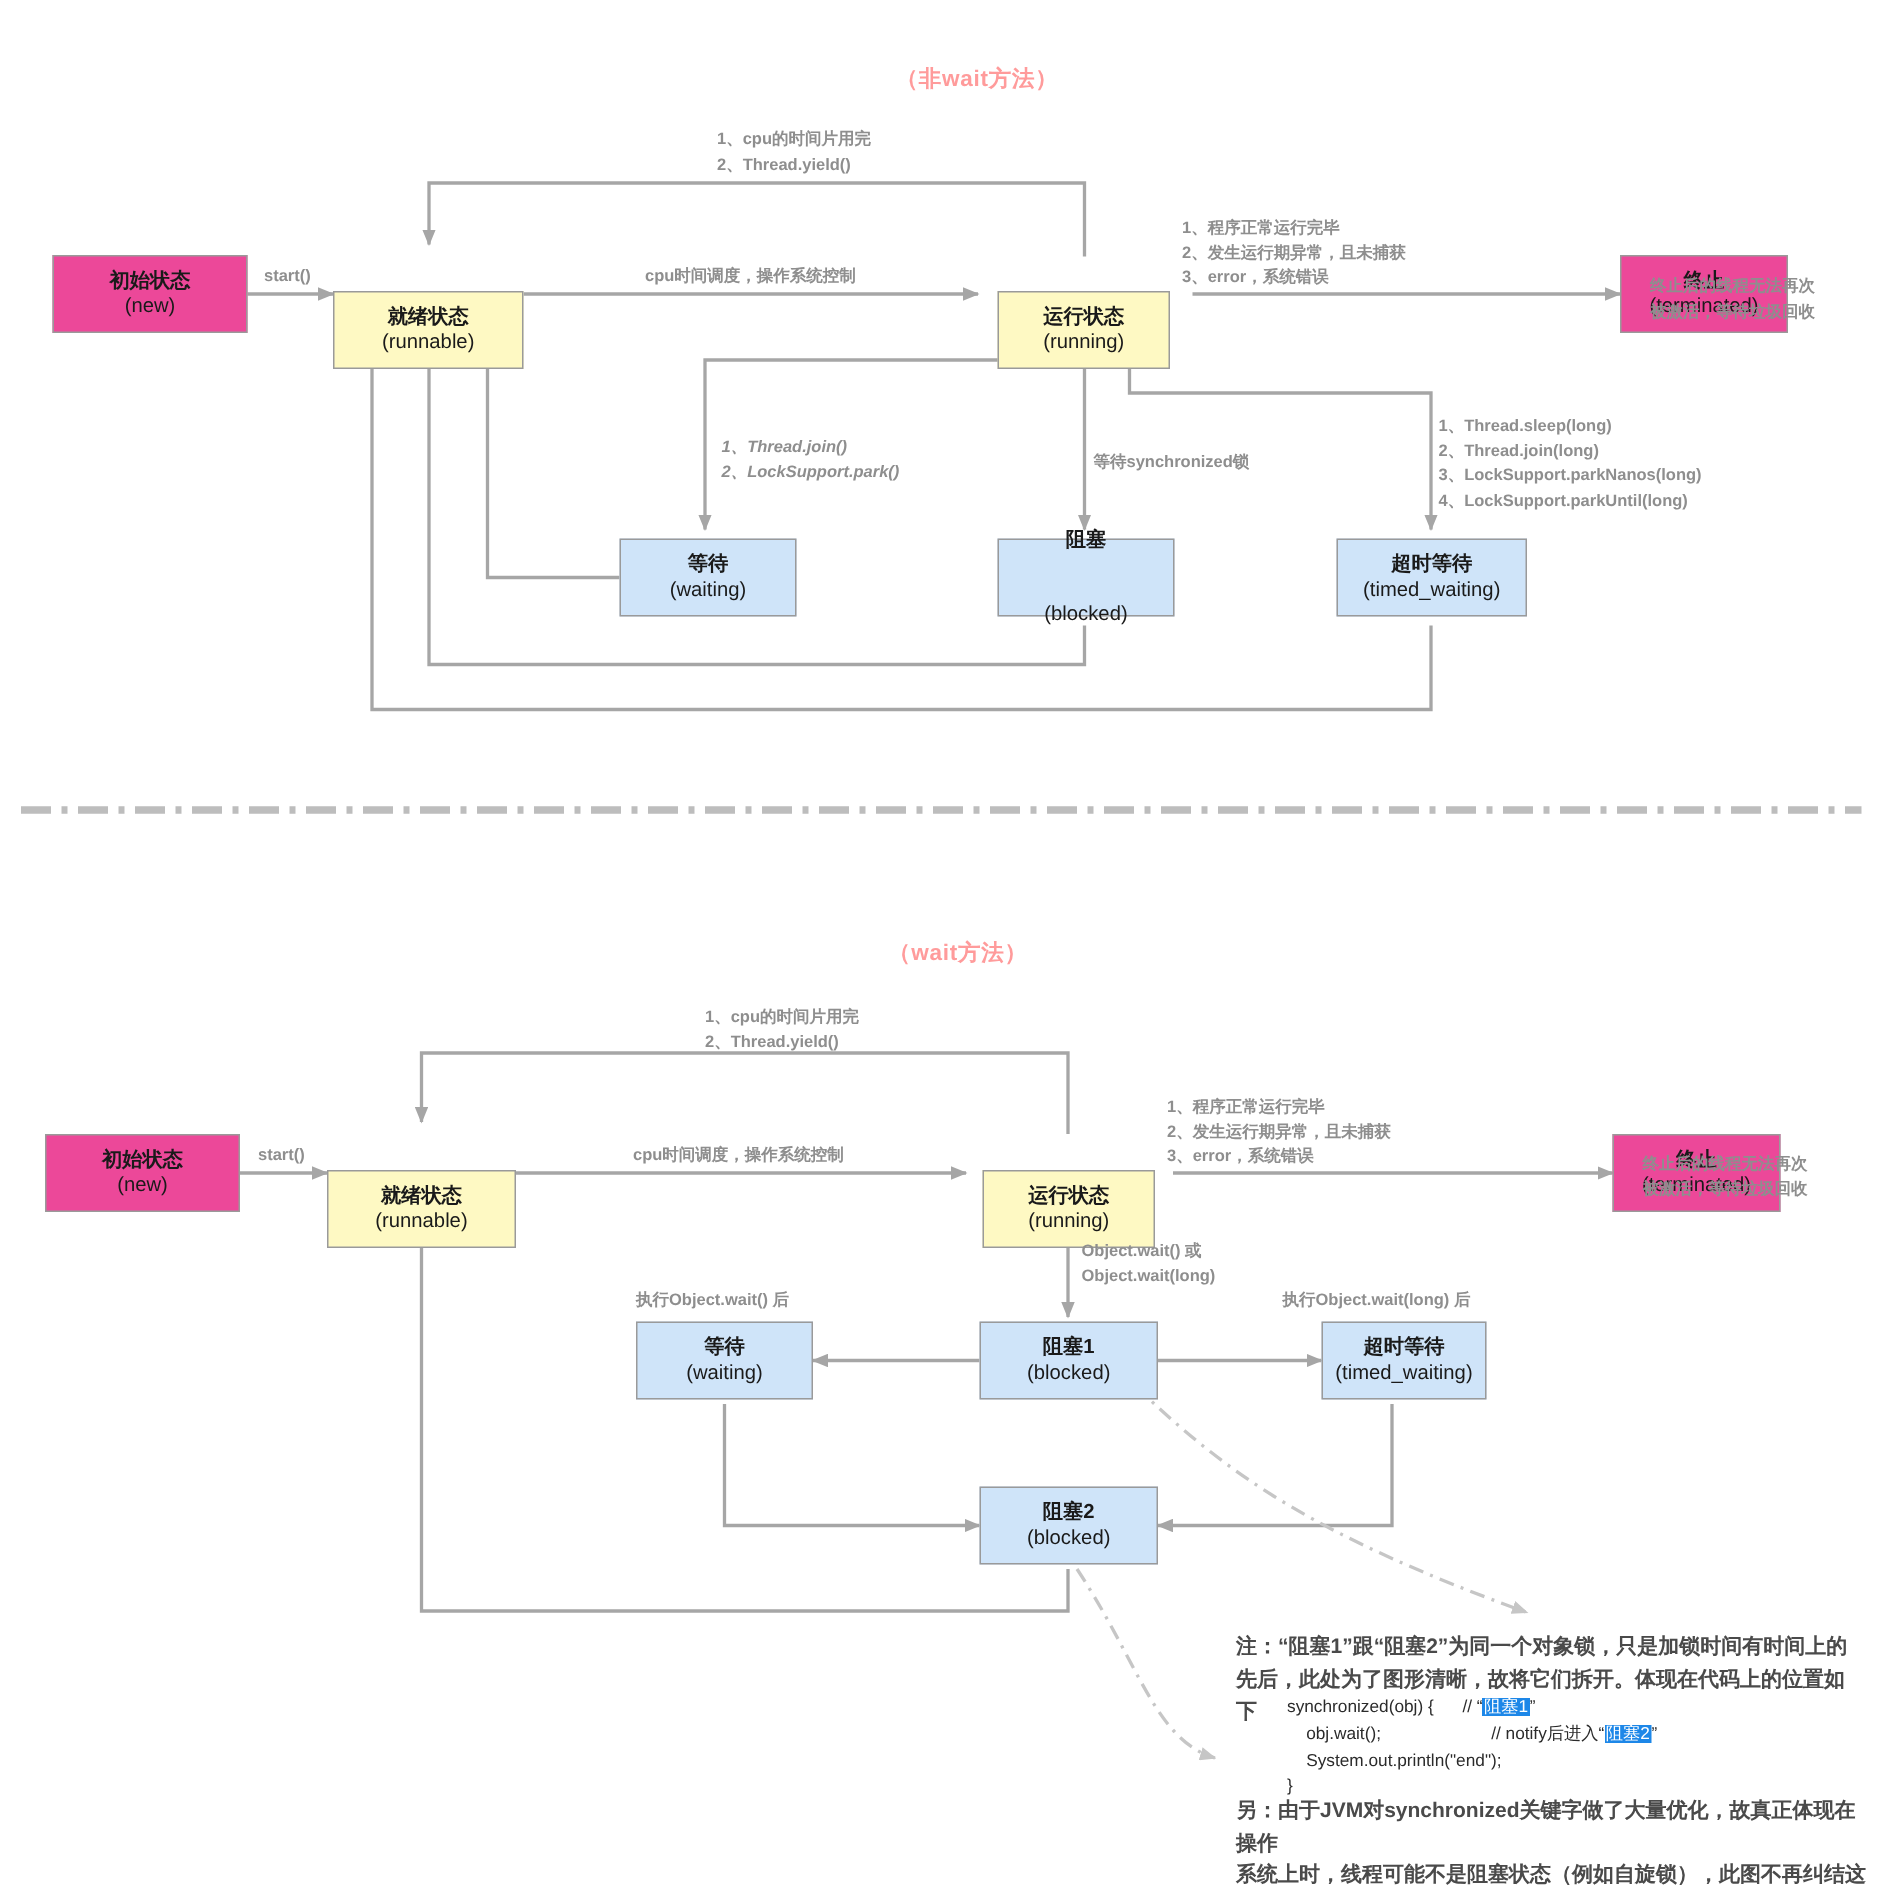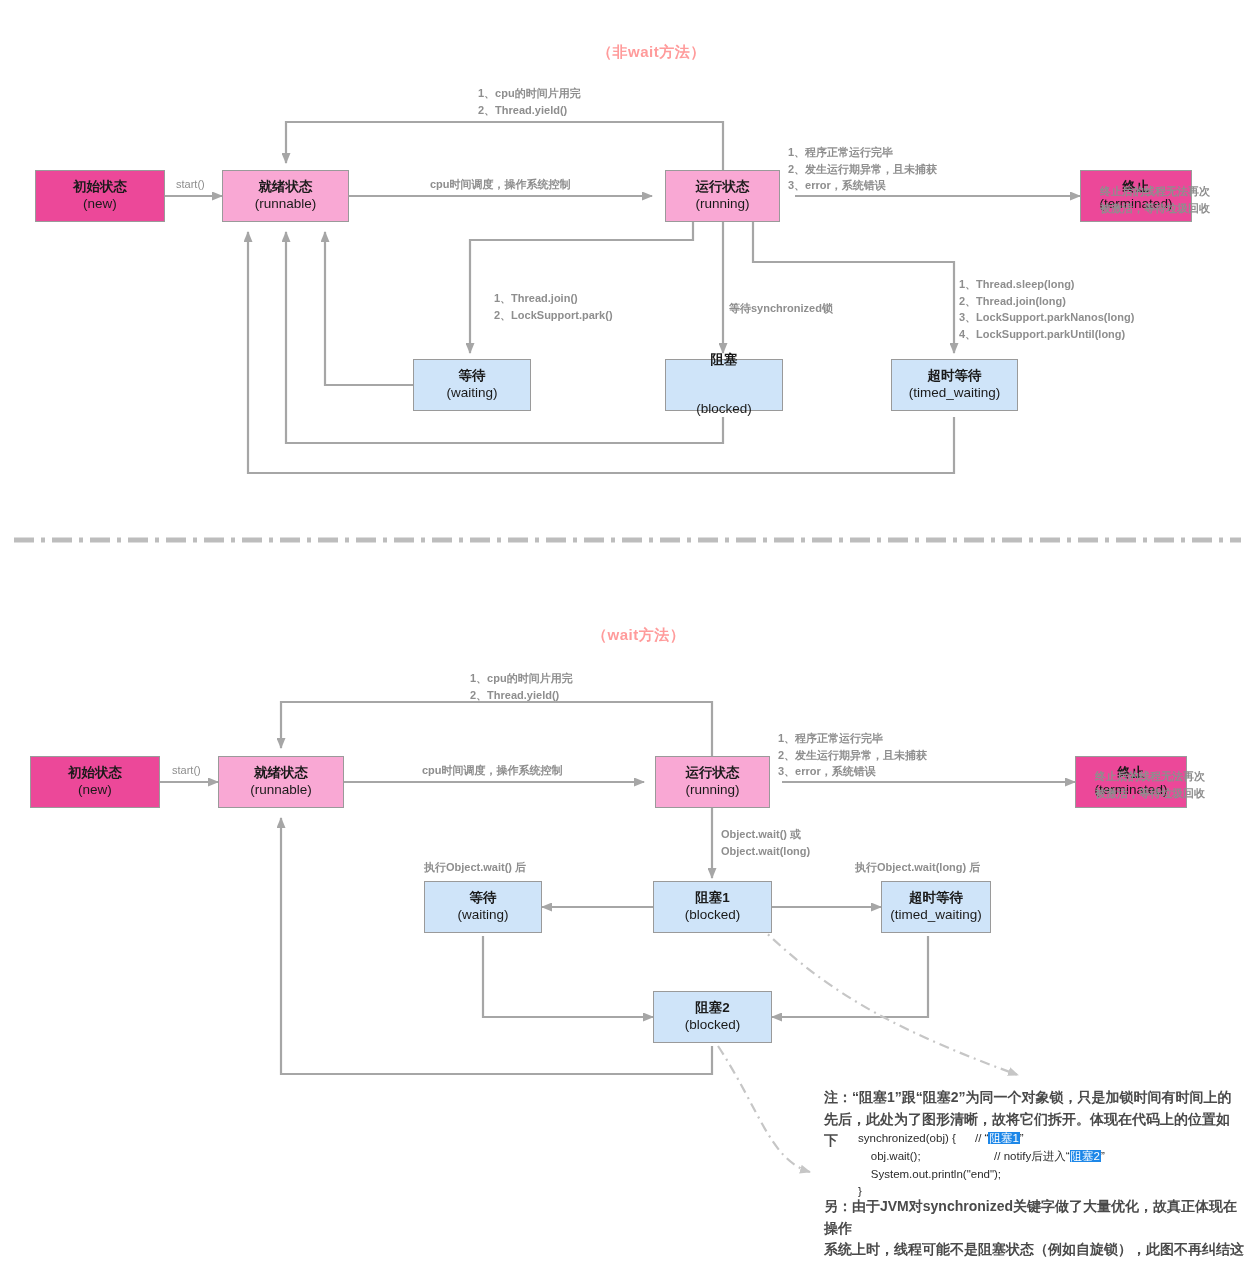--- a/index.html
+++ b/index.html
@@ -17,28 +17,28 @@
 
   .node{
     position:absolute;box-sizing:border-box;
     border:1.5px solid #9a9a9a;
     display:flex;flex-direction:column;align-items:center;justify-content:center;
     line-height:1.25;color:#1a1a1a;
   }
   .node .cn{font-size:13.5px;font-weight:bold;}
   .node .en{font-size:13.5px;font-weight:normal;}
   .node.purple{background:#ec4899;}
-  .node.green{background:#f9a8d4;}
+  .node.green{background:#fef9c3;margin-top:24px;}
   .node.blue{background:#cfe4f9;}
 
   .lbl{
     position:absolute;color:#8e8e8e;font-size:11px;line-height:1.5;
     white-space:pre;font-weight:bold;
   }
-  .lbl.thin{font-weight:normal;}
+  .lbl.thin{font-weight:bold;}
 
   .note{
     position:absolute;color:#4a4a4a;font-size:14px;line-height:1.55;
     white-space:pre-wrap;width:412px;font-weight:bold;
   }
   .code{
     position:absolute;color:#2b2b2b;font-size:11.5px;line-height:1.55;
     white-space:pre;font-weight:normal;
   }
   .hl{background:#1d87e8;color:#ffffff;padding:0 1px;}
@@ -149,21 +149,21 @@
 
   <div class="lbl" style="left:478px;top:85px;">1、cpu的时间片用完
 2、Thread.yield()</div>
   <div class="lbl thin" style="left:176px;top:176px;">start()</div>
   <div class="lbl" style="left:430px;top:176px;">cpu时间调度，操作系统控制</div>
   <div class="lbl" style="left:788px;top:144px;">1、程序正常运行完毕
 2、发生运行期异常，且未捕获
 3、error，系统错误</div>
   <div class="lbl" style="left:1100px;top:183px;">终止后的线程无法再次
 被激活，等待垃圾回收</div>
-  <div class="lbl" style="left:494px;top:290px;">1、Thread.join()
+  <div class="lbl" style="left:481px;top:290px;font-style:italic;">1、Thread.join()
 2、LockSupport.park()</div>
   <div class="lbl" style="left:729px;top:300px;">等待synchronized锁</div>
   <div class="lbl" style="left:959px;top:276px;">1、Thread.sleep(long)
 2、Thread.join(long)
 3、LockSupport.parkNanos(long)
 4、LockSupport.parkUntil(long)</div>
 
   <div class="title" style="left:592px;top:626px;">（wait方法）</div>
 
   <div class="node purple" style="left:30px;top:756px;width:130px;height:52px;">

